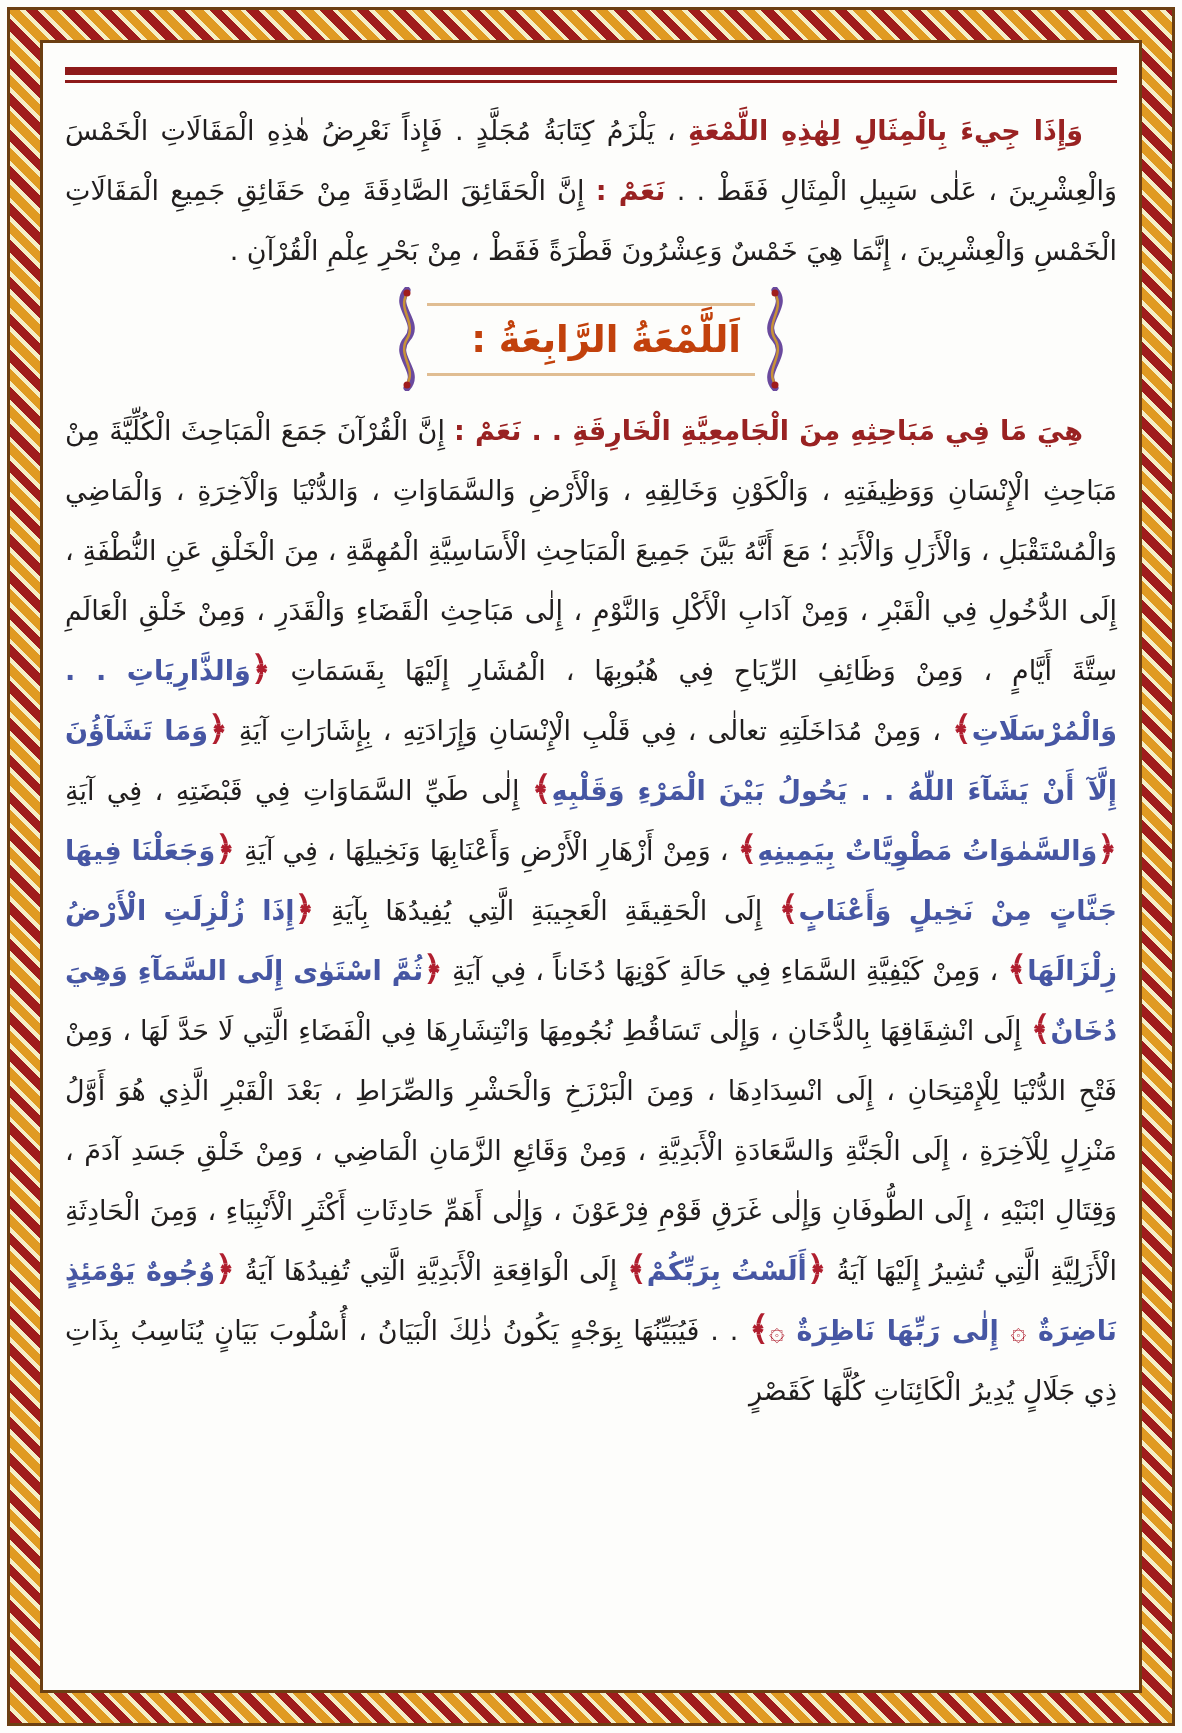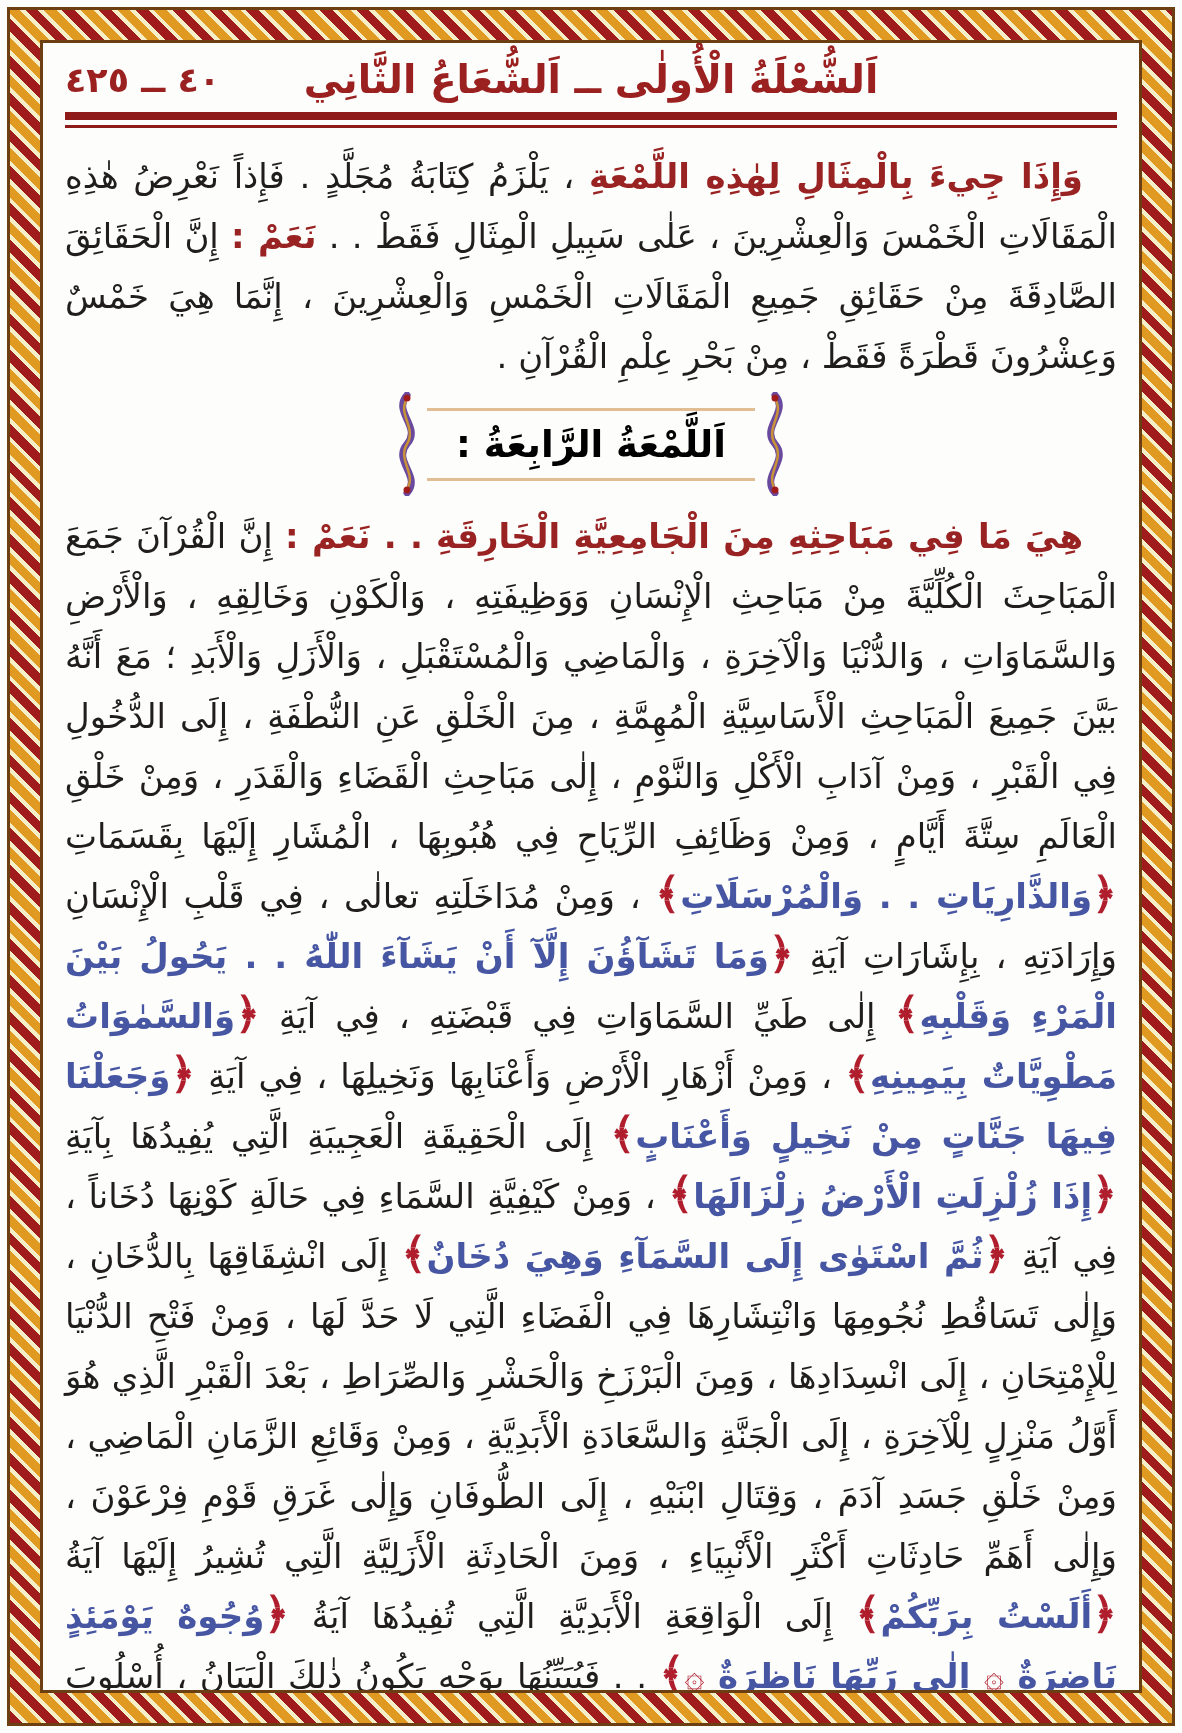--- a/index.html
+++ b/index.html
@@ -18,54 +18,49 @@
   .content{position:absolute;inset:43px;direction:rtl;overflow:hidden;
            padding:14px 22px 0 22px;box-sizing:border-box;}
 
   .hdr{display:grid;grid-template-columns:190px 1fr 190px;align-items:center;direction:ltr;}
   .pagenum{color:#9b2020;font-weight:bold;font-size:35px;text-align:left;direction:rtl;}
   .title{margin:0;color:#9b2020;font-weight:bold;font-size:39px;text-align:center;direction:rtl;}
 
   .rule{margin:10px 0 18px 0;height:5px;
         border-top:8px solid #8e1a1a;border-bottom:3px solid #8e1a1a;}
 
-  .para{margin:0 0 4px 0;font-size:34px;line-height:60px;color:#201d1d;
+  .para{margin:0 0 4px 0;font-size:27px;line-height:60px;color:#201d1d;
         text-align:justify;text-justify:inter-word;}
   .indent{text-indent:34px;}
   .t-n{color:#201d1d;}
   .t-r{color:#992222;font-weight:bold;}
   .t-q{color:#4656a3;font-weight:bold;}
   .t-b{color:#b01e2e;font-weight:bold;font-size:1.25em;line-height:1;}
   .t-f{color:#b01e2e;font-size:1.0em;}
 
   
   .cartouche{display:flex;align-items:center;justify-content:center;margin:6px auto 10px auto;}
   .orn{display:block;height:104px;width:40px;}
   .orn.flip{transform:scaleX(-1);}
   .hbox{border-top:3px solid #e0bd92;border-bottom:3px solid #e0bd92;
         padding:12px 14px;min-width:300px;text-align:center;}
-  .heading{margin:0;color:#000000;font-weight:bold;font-size:37px;}
+  .heading{margin:0;color:#c2410c;font-weight:bold;font-size:37px;text-align:right;}
 </style>
 </head>
 <body>
 
 <div class="page">
 
   <div class="frame">
     <div class="frame-band"></div>
     <div class="frame-inner"></div>
   </div>
 
   <div class="content">
 
-    <div class="hdr">
-      <div class="pagenum">٤٠ ــ ٤٢٥</div>
-      <h1 class="title">اَلشُّعْلَةُ الْأُولٰى ــ اَلشُّعَاعُ الثَّانِي</h1>
-      <div></div>
-    </div>
 
     <div class="rule"></div>
 
     <p class="para indent"><span class="t-r">وَإِذَا جِيءَ بِالْمِثَالِ لِهٰذِهِ اللَّمْعَةِ</span><span class="t-n"> ، يَلْزَمُ كِتَابَةُ مُجَلَّدٍ . فَإِذاً نَعْرِضُ هٰذِهِ الْمَقَالَاتِ الْخَمْسَ وَالْعِشْرِينَ ، عَلٰى سَبِيلِ الْمِثَالِ فَقَطْ . . </span><span class="t-r">نَعَمْ :</span><span class="t-n"> إِنَّ الْحَقَائِقَ الصَّادِقَةَ مِنْ حَقَائِقِ جَمِيعِ الْمَقَالَاتِ الْخَمْسِ وَالْعِشْرِينَ ، إِنَّمَا هِيَ خَمْسٌ وَعِشْرُونَ قَطْرَةً فَقَطْ ، مِنْ بَحْرِ عِلْمِ الْقُرْآنِ .</span></p>
 
 
     <div class="cartouche">
       <span class="orn">
         <svg width="40" height="104" viewBox="0 0 40 104">
           <path d="M20 3 C 35 20, 5 35, 20 52 C 35 69, 5 84, 20 101" stroke="#6a4a9e" stroke-width="7" fill="none" stroke-linecap="round"></path>

